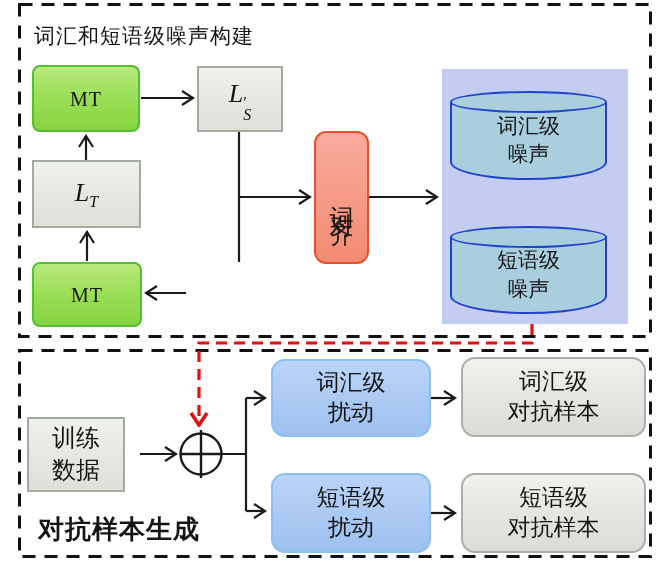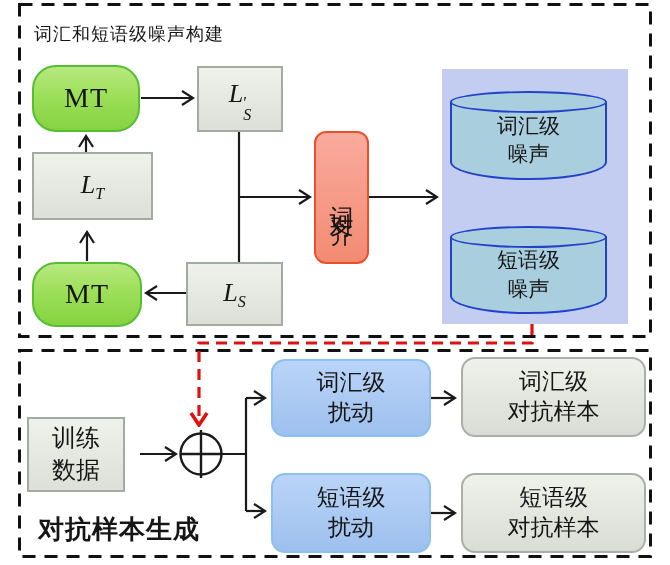--- a/index.html
+++ b/index.html
@@ -4,39 +4,39 @@
 <style>
   html,body{margin:0;padding:0;background:#fff;}
   #stage{
     position:relative;width:670px;height:565px;background:#ffffff;overflow:hidden;
     font-family:"Liberation Serif","DejaVu Serif",serif;color:#151515;
   }
   #wires{position:absolute;left:0;top:0;width:670px;height:565px;}
   .node{position:absolute;display:flex;align-items:center;justify-content:center;
         text-align:center;box-sizing:border-box;line-height:1.3;}
   .green{background:linear-gradient(180deg,#b7e97e 0%,#9ade55 50%,#86d342 100%);
-         border:2.5px solid #54bf33;border-radius:24px;font-size:28px;letter-spacing:1px;}
+         border:2.5px solid #54bf33;border-radius:8px;font-size:20px;letter-spacing:1px;}
   .gray{background:linear-gradient(180deg,#eff1eb 0%,#dce0d8 100%);
         border:2px solid #a3aaa1;}
   .grayround{background:linear-gradient(180deg,#eff1eb 0%,#d9ddd5 100%);
         border:2px solid #aab0a8;border-radius:14px;font-size:23px;}
   .blue{background:linear-gradient(180deg,#bad4f8 0%,#9dc0ee 100%);
         border:2px solid #8cc0ef;border-radius:14px;font-size:23px;}
   .salmon{background:linear-gradient(180deg,#f9ab9d 0%,#f28b72 100%);
         border:2.5px solid #e8512b;border-radius:12px;}
   .panel{position:absolute;background:#c2cdf1;}
   .vtext{writing-mode:vertical-rl;text-orientation:upright;font-size:24px;
          letter-spacing:8px;line-height:1;}
   .math{font-size:26px;}
   .math i{font-family:"Liberation Serif","DejaVu Serif",serif;}
   .stack{display:inline-flex;flex-direction:column;align-items:flex-start;
          line-height:0.72;vertical-align:-6px;}
   .stack .pr{font-size:17px;}
   .stack .sb{font-size:16px;font-style:italic;}
-  .sectlabel{position:absolute;font-size:18px;letter-spacing:1px;white-space:nowrap;}
+  .sectlabel{position:absolute;font-size:21px;letter-spacing:1px;white-space:nowrap;}
   .cyl{position:absolute;}
   .cyl .ctop{position:absolute;left:0;right:0;top:0;height:22px;background:#a9cede;
        border:2.5px solid #2342cb;border-radius:50%;box-sizing:border-box;z-index:2;}
   .cyl .cbody{position:absolute;left:0;right:0;top:11px;bottom:0;background:#a9cede;
        border:2.5px solid #2342cb;border-top:none;box-sizing:border-box;
        border-radius:0 0 50% 50% / 0 0 18px 18px;
        display:flex;flex-direction:column;align-items:center;justify-content:center;
        font-size:21px;line-height:1.35;z-index:1;}
   .two{display:flex;flex-direction:column;align-items:center;justify-content:center;line-height:1.3;}
 </style>
@@ -84,31 +84,28 @@
     <span>MT</span>
   </div>
 
   <div class="node gray math" style="left:197px;top:66px;width:86px;height:66px;">
     <span><i>L</i><span class="stack">
           <span class="pr">′</span>
           <span class="sb">S</span>
         </span></span>
   </div>
 
-  <div class="node gray math" style="left:32px;top:152px;width:121px;height:68px;justify-content:center;">
+  <div class="node gray math" style="left:32px;top:160px;width:109px;height:68px;justify-content:center;">
     <span><i>L</i><sub style="font-size:16px;font-style:italic;">T</sub></span>
   </div>
 
   <div class="node green" style="left:32px;top:262px;width:110px;height:65px;">
     <span>MT</span>
   </div>
 
-  <div class="node gray math" style="left:186px;top:262px;width:97px;height:64px;">
-    <span><i>L</i><sub style="font-size:16px;font-style:italic;">S</sub></span>
-  </div>
 
   <div class="node salmon" style="left:314px;top:131px;width:55px;height:133px;">
     <span class="vtext">词对齐</span>
   </div>
 
   <div class="panel" style="left:442px;top:69px;width:186px;height:255px;"></div>
 
   <div class="cyl" style="left:450px;top:91px;width:157px;height:89px;">
     <div class="ctop"></div>
     <div class="cbody">

